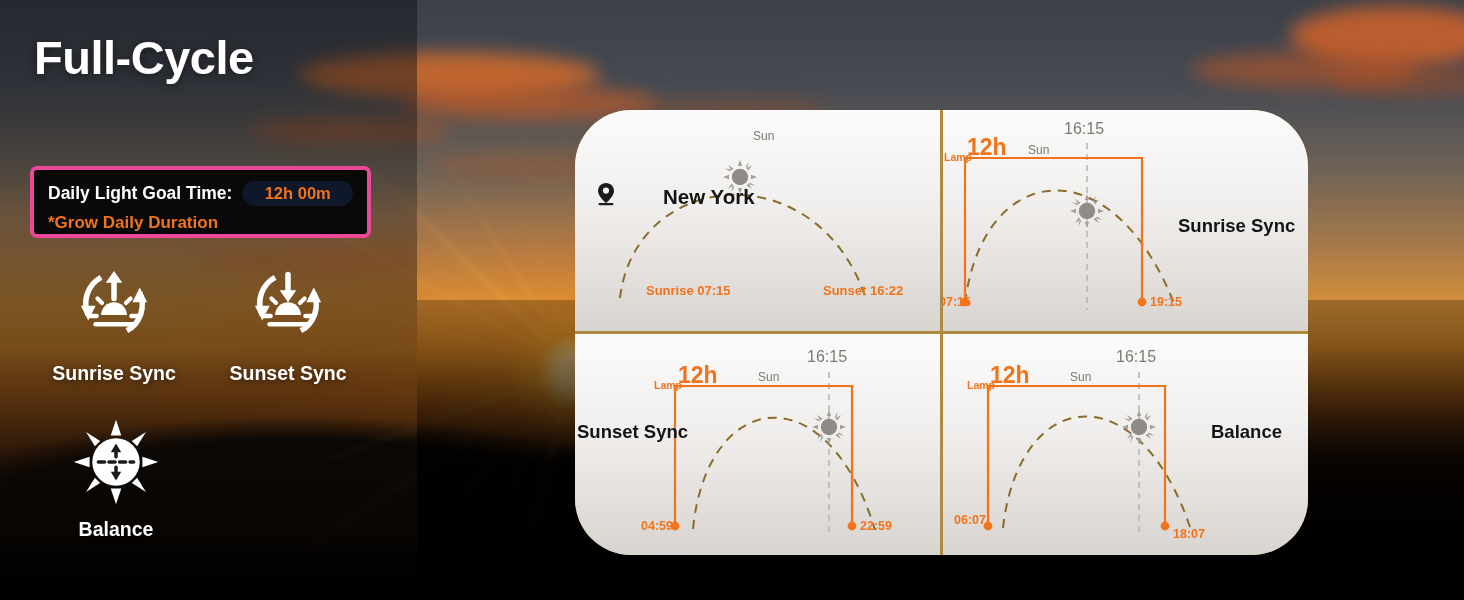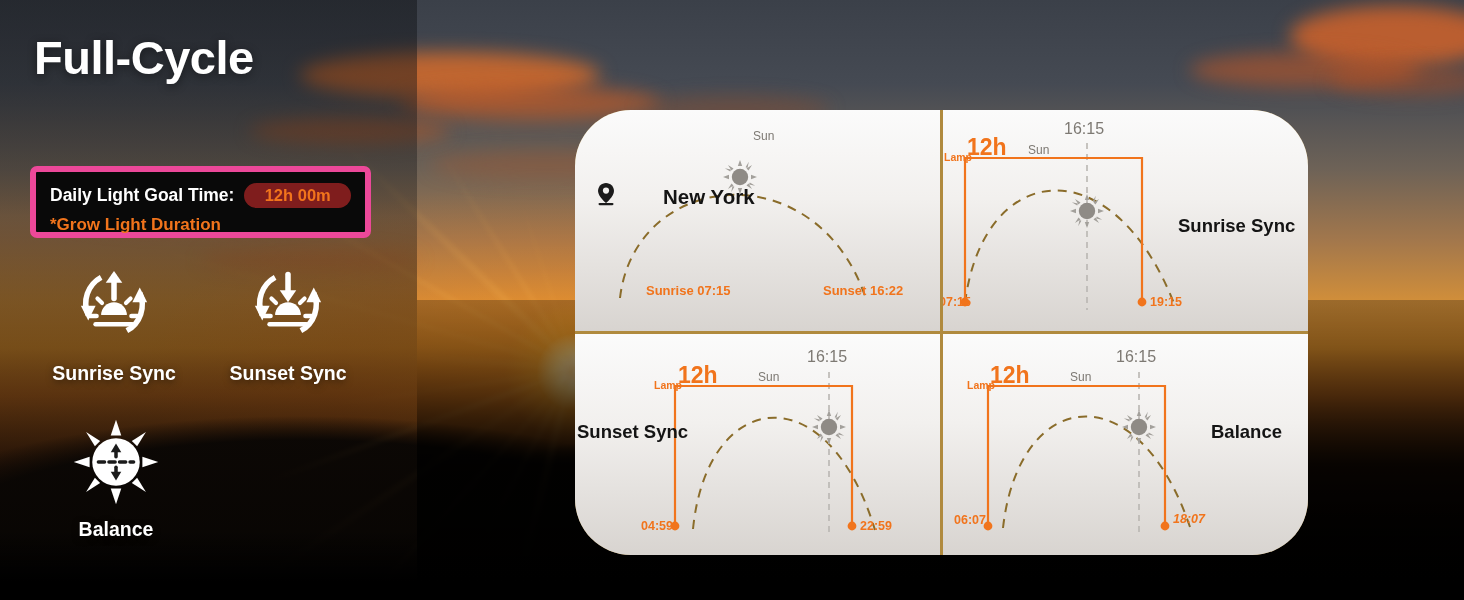--- a/index.html
+++ b/index.html
@@ -87,28 +87,28 @@
   .title {
     position: absolute; left: 34px; top: 34px; width: 380px;
     color: #fff; font-size: 47px; line-height: 1.04; font-weight: 700;
     letter-spacing: -0.5px;
     text-shadow: 0 2px 10px rgba(0,0,0,.45);
   }
   .title .l2 { display: block; }
 
   .goal-box {
     position: absolute; left: 30px; top: 166px; width: 341px; height: 72px;
-    background: #090909; border: 6px solid #ec4899; border-radius: 7px;
+    background: #090909; border: 4px solid #ec4899; border-radius: 7px;
     padding: 11px 14px 0 14px;
   }
   .goal-row { display: flex; align-items: center; gap: 10px; }
   .goal-label { color: #fff; font-size: 17.5px; font-weight: 700; white-space: nowrap; }
   .goal-pill {
     width: 146px; height: 25px; border-radius: 13px;
-    background: #7f1d1d;
+    background: #0f172a;
     display: flex; align-items: center; justify-content: center;
     color: #f1741c; font-size: 16.5px; font-weight: 600;
   }
   .goal-sub { margin-top: 7px; color: #f1741c; font-size: 17px; font-weight: 700; }
 
   
   .mode { position: absolute; text-align: center; color: #fff; }
   .mode .glyph { display: block; margin: 0 auto; }
   .mode .mlabel {
     display: block; margin-top: 8px; font-size: 19.5px; font-weight: 600;
@@ -215,21 +215,21 @@
 
     <div class="title">
       <span>Full-Cycle</span>
     </div>
 
     <div class="goal-box">
       <div class="goal-row">
         <span class="goal-label">Daily Light Goal Time:</span>
         <span class="goal-pill">12h 00m</span>
       </div>
-      <div class="goal-sub">*Grow Light Duration</div>
+      <div class="goal-sub">*Grow Daily Duration</div>
     </div>
 
     <div class="mode m-sunrise">
       <span class="glyph">
         <svg width="92" height="92" viewBox="0 0 100 100" fill="none">
 
           <path d="M22 62 A32 32 0 0 1 36 21" stroke="#fff" stroke-width="6" stroke-linecap="butt" fill="none"></path>
           <path d="M78 38 A32 32 0 0 1 64 79" stroke="#fff" stroke-width="6" stroke-linecap="butt" fill="none"></path>
           <polygon points="14,52 30,52 22,68" fill="#fff"></polygon>
           <polygon points="86,48 70,48 78,32" fill="#fff"></polygon>
@@ -415,21 +415,21 @@
         <line x1="196" y1="38" x2="196" y2="200" stroke="#b9b6b2" stroke-width="1.6" stroke-dasharray="6 5"></line>
         <polyline points="45,192 45,52 222,52 222,192" stroke="#f1741c" stroke-width="2.2" fill="none"></polyline>
         <circle cx="45" cy="192" r="4.4" fill="#f1741c"></circle>
         <circle cx="222" cy="192" r="4.4" fill="#f1741c"></circle>
       </svg>
       <div class="time-top" style="left:173px; top:14px;">16:15</div>
       <div class="hours" style="left:47px; top:28px;">12h</div>
       <div class="lamp-label" style="left:24px; top:45px;">Lamp</div>
       <div class="sun-label" style="left:127px; top:36px;">Sun</div>
       <div class="endpoint" style="left:11px; top:179px;">06:07</div>
-      <div class="endpoint" style="left:230px; top:178px;font-style:italic;">18:07</div>
+      <div class="endpoint" style="left:230px; top:193px;">18:07</div>
       <div class="mode-name" style="left:268px; top:87px;">Balance</div>
       <span style="position:absolute; left:179px; top:76px;">
         <svg width="34" height="34" viewBox="0 0 34 34">
           <g fill="#a3a09b">
             <polygon points="17,0 19.2,6 14.8,6"></polygon>
               <polygon points="34,17 28,19.2 28,14.8"></polygon>
             <polygon points="17,34 14.8,28 19.2,28"></polygon>
               <polygon points="0,17 6,14.8 6,19.2"></polygon>
             <polygon points="29,5 25.5,10.5 23.5,8.5"></polygon>
               <polygon points="29,29 23.5,25.5 25.5,23.5"></polygon>

